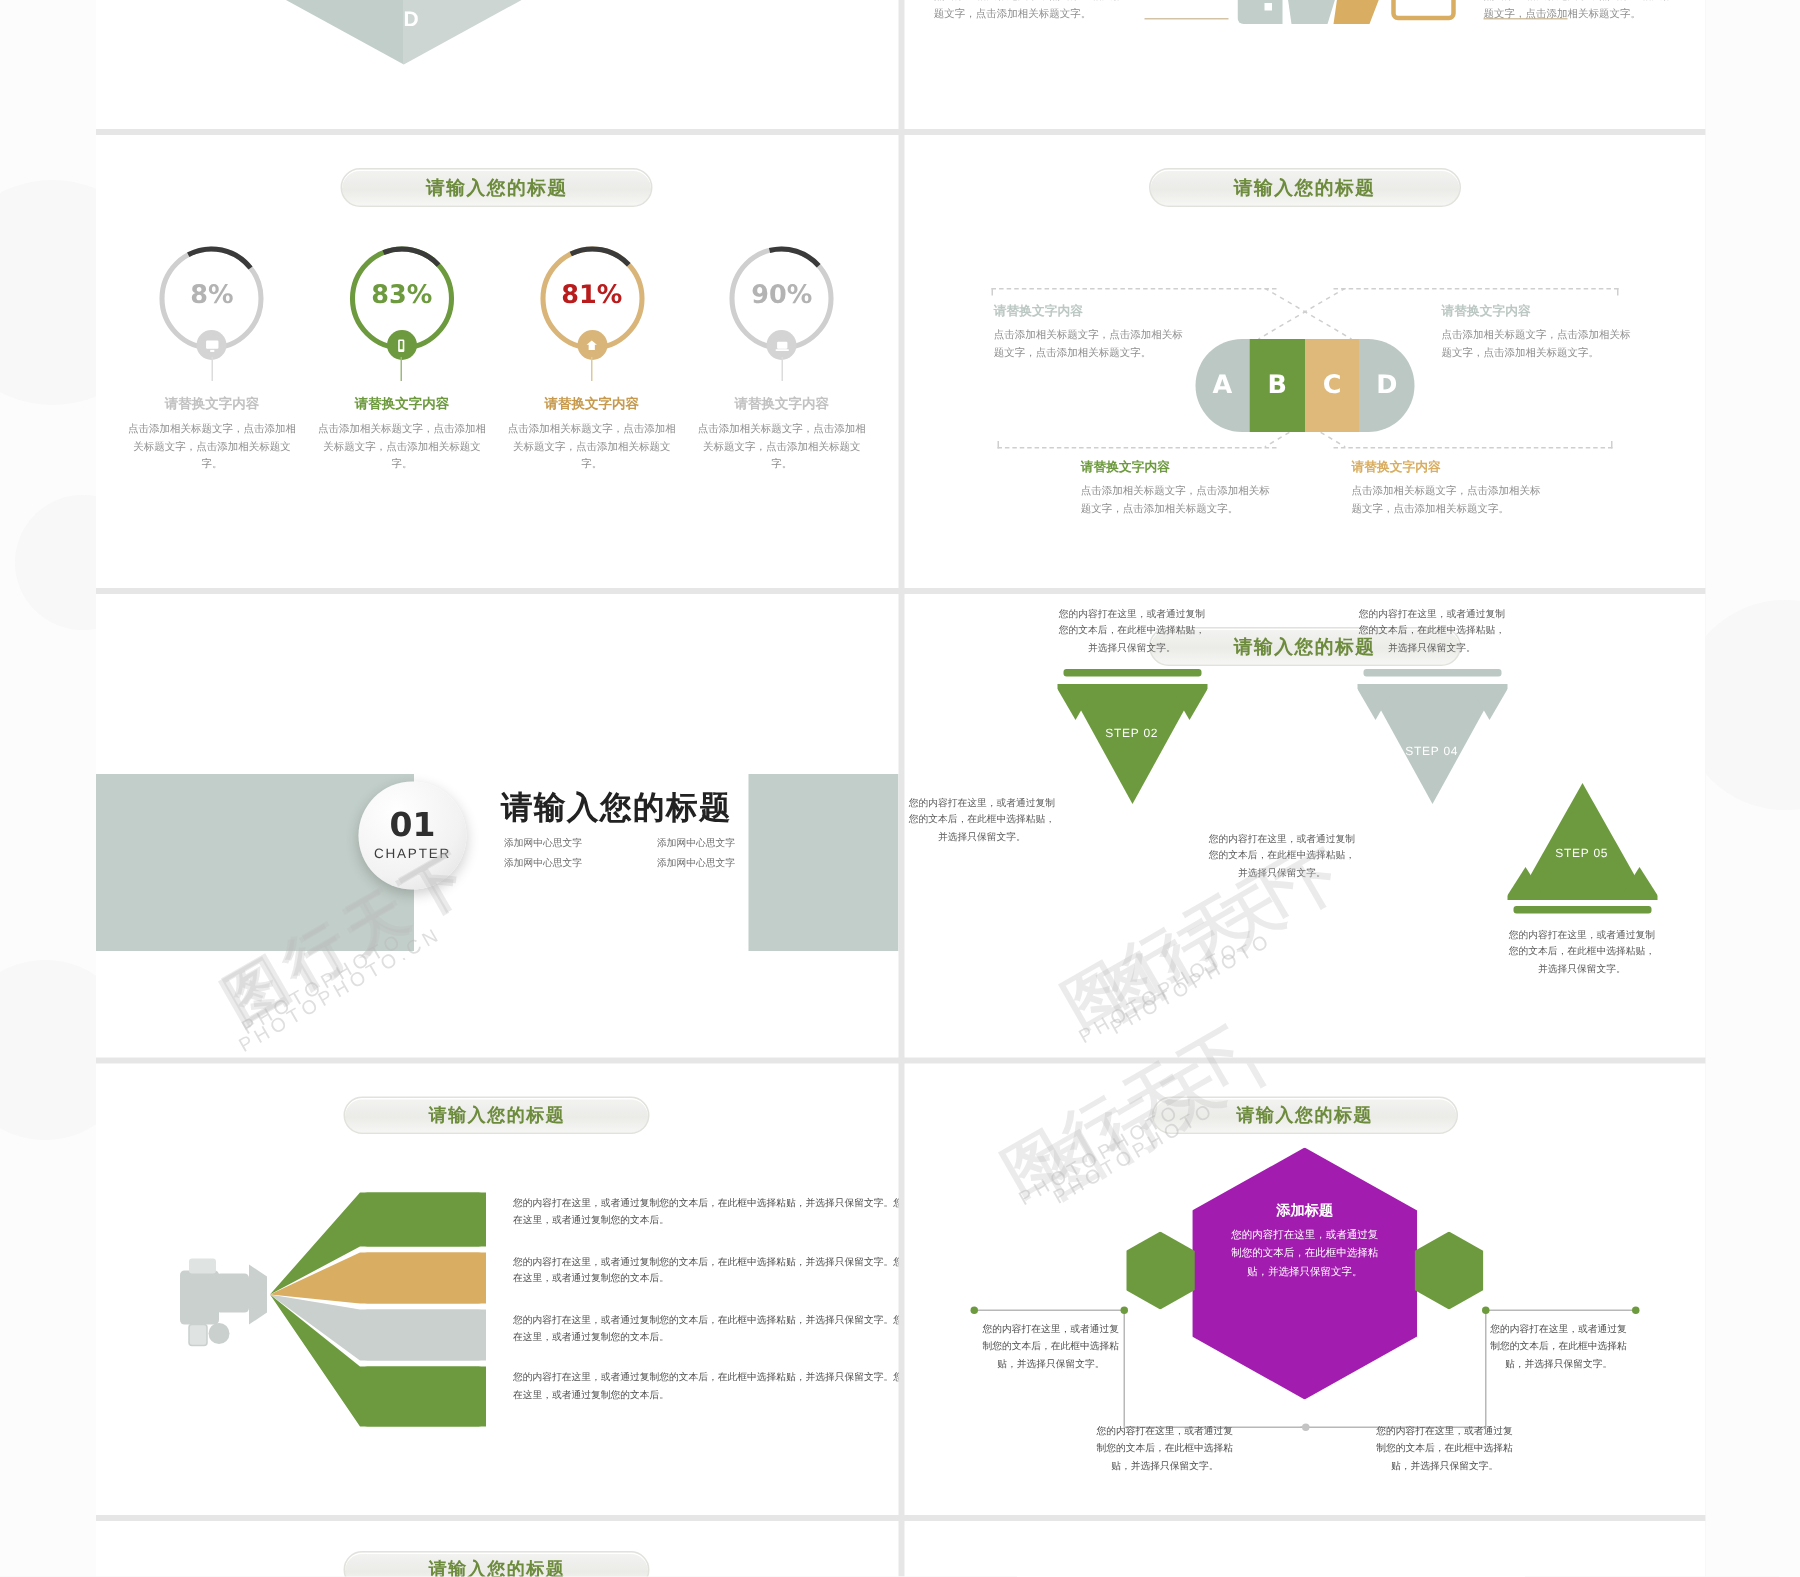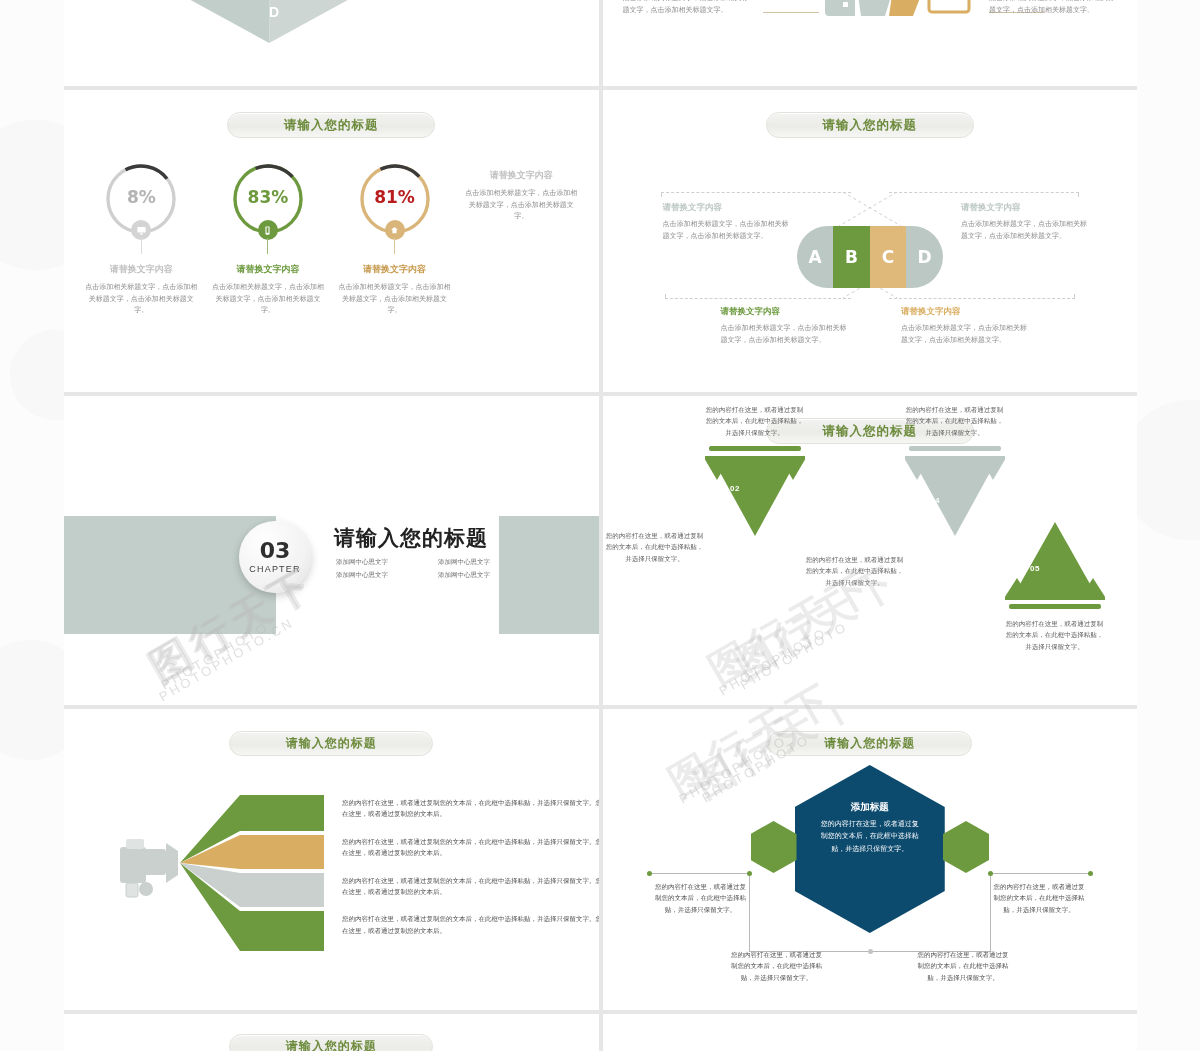--- a/index.html
+++ b/index.html
@@ -99,33 +99,33 @@
   
   .ch-left { position: absolute; left: 0; top: 120px; width: 212px; height: 118px; background: #c2cec9; }
   .ch-right { position: absolute; right: 0; top: 120px; width: 100px; height: 118px; background: #c2cec9; }
 
   
   .steps { position: absolute; top: 56px; left: 12px; right: 12px; height: 240px; }
   .step { position: absolute; width: 100px; }
   .tri-group { position: relative; width: 100px; height: 88px; }
   .tri-bar { position: absolute; left: 4px; width: 92px; height: 5px; border-radius: 2px; }
   .step .txt { font-size: 6.5px; line-height: 1.75; text-align: center; color: #5a5a5a; width: 100px; }
-  .step-label { position: absolute; width: 100%; 
-                color:#fff; font-size: 8px; font-weight: bold; letter-spacing: .5px; }
+  .step-label { position: absolute; width: 100%; text-align: center;
+                color:#fff; font-size: 8px; font-weight: normal; letter-spacing: .5px; }
 
   
   .proj { position: absolute; left: 48px; top: 78px; width: 220px; height: 170px; }
   .rows { position: absolute; left: 278px; top: 88px; width: 290px; }
   .rows p { font-size: 6.5px; line-height: 1.75; color: #4f4f4f; margin-bottom: 16px; }
 
   
   .hexwrap { position: absolute; inset: 0; }
   .hex-center {
     position: absolute; left: 50%; top: 56px; transform: translateX(-50%);
-    width: 150px; height: 168px; background: #0c4a6e;
+    width: 150px; height: 168px; background: #a21caf;
     clip-path: polygon(50% 0%, 100% 25%, 100% 75%, 50% 100%, 0% 75%, 0% 25%);
     display: flex; flex-direction: column; align-items: center; padding-top: 36px;
   }
   .hex-center .ht { color: #fff; font-size: 9.5px; font-weight: bold; margin-bottom: 4px; }
   .hex-center .hb { color: #fff; font-size: 7px; line-height: 1.75; text-align: center; width: 104px; }
   .hex-small {
     position: absolute; width: 46px; height: 52px; background: #6d9a3e;
     clip-path: polygon(50% 0%, 100% 25%, 100% 75%, 50% 100%, 0% 75%, 0% 25%);
   }
   .hex-note { position: absolute; width: 96px; font-size: 6.5px; line-height: 1.75;
@@ -247,20 +247,34 @@
                   <path d="M8 3 L13 7 H11 V12 H5 V7 H3 Z"></path>
                 </svg>
             </div>
             <div class="stem" style="background:#ddc79c"></div>
           </div>
           <div class="d-title" style="color:#c79a4e">请替换文字内容</div>
           <div class="d-body">点击添加相关标题文字，点击添加相关标题文字，点击添加相关标题文字。</div>
         </div>
 
         <div class="donut-col">
+          <div class="ring-wrap">
+            <svg class="ring" viewBox="0 0 78 78">
+              <circle cx="39" cy="39" r="33" fill="none" stroke="#cfcfcf" stroke-width="3.4"></circle>
+              <circle cx="39" cy="39" r="33" fill="none" stroke="#3a3a3a" stroke-width="3.4" stroke-dasharray="36 208" transform="rotate(-104 39 39)"></circle>
+            </svg>
+            <div class="pct" style="color:#b3b3b3">90%</div>
+            <div class="badge" style="background:#d4d4d4">
+              <svg viewBox="0 0 16 16" fill="#fff">
+                  <rect x="3" y="4" width="10" height="7" rx="1"></rect>
+                  <rect x="1.5" y="11.5" width="13" height="1.6" rx=".8"></rect>
+                </svg>
+            </div>
+            <div class="stem" style="background:#dcdcdc"></div>
+          </div>
           <div class="d-title" style="color:#c2c2c2">请替换文字内容</div>
           <div class="d-body">点击添加相关标题文字，点击添加相关标题文字，点击添加相关标题文字。</div>
         </div>
 
       </div>
     </div>
 
     <div class="slide">
       <div class="pill">请输入您的标题</div>
       <div class="capsule-zone">
@@ -313,21 +327,21 @@
       </div>
     </div>
 
     <div class="slide">
       <div class="ch-left"></div>
       <div class="ch-right"></div>
       <div style="position:absolute;left:175px;top:125px;width:72px;height:72px;border-radius:50%;
                   background:radial-gradient(circle at 35% 28%,#ffffff,#f2f2f2 62%,#dedede);
                   box-shadow:0 3px 9px rgba(0,0,0,.2);display:flex;flex-direction:column;
                   align-items:center;justify-content:center;">
-        <div style="font-size:22px;font-weight:bold;color:#2f2f2f;font-family:'DejaVu Sans',sans-serif;line-height:1;">03</div>
+        <div style="font-size:22px;font-weight:bold;color:#2f2f2f;font-family:'DejaVu Sans',sans-serif;line-height:1;">01</div>
         <div style="font-size:9px;letter-spacing:1.2px;color:#3c3c3c;margin-top:2px;">CHAPTER</div>
       </div>
       <div style="position:absolute;left:270px;top:128px;font-size:21px;font-weight:bold;color:#222;letter-spacing:1px;">请输入您的标题</div>
       <div style="position:absolute;left:272px;top:162px;width:190px;display:grid;grid-template-columns:1fr 1fr;gap:4px 14px;">
         <span style="font-size:6.5px;color:#6d6d6d;">添加网中心思文字</span>
         <span style="font-size:6.5px;color:#6d6d6d;">添加网中心思文字</span>
         <span style="font-size:6.5px;color:#6d6d6d;">添加网中心思文字</span>
         <span style="font-size:6.5px;color:#6d6d6d;">添加网中心思文字</span>
       </div>
       <div class="wm wm-cn" style="left:78px;top:200px;">图行天下</div>

